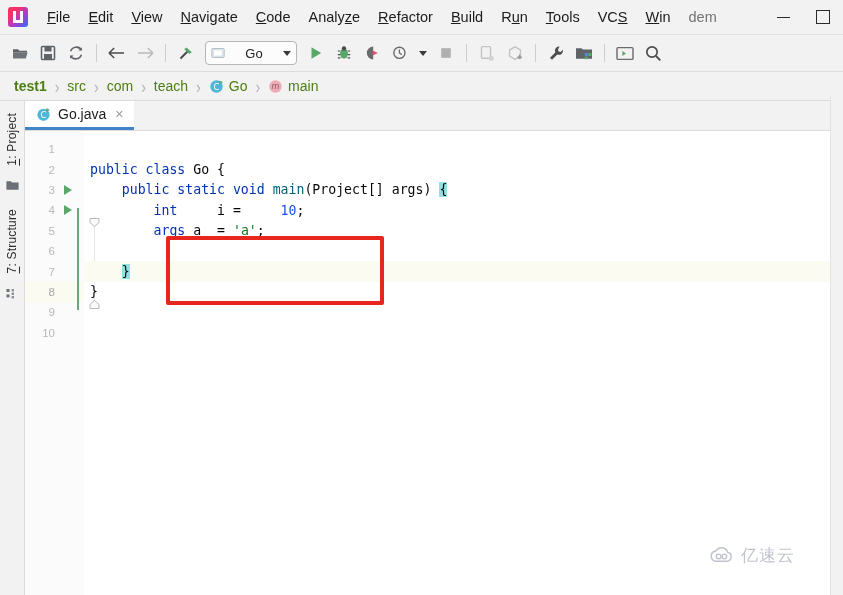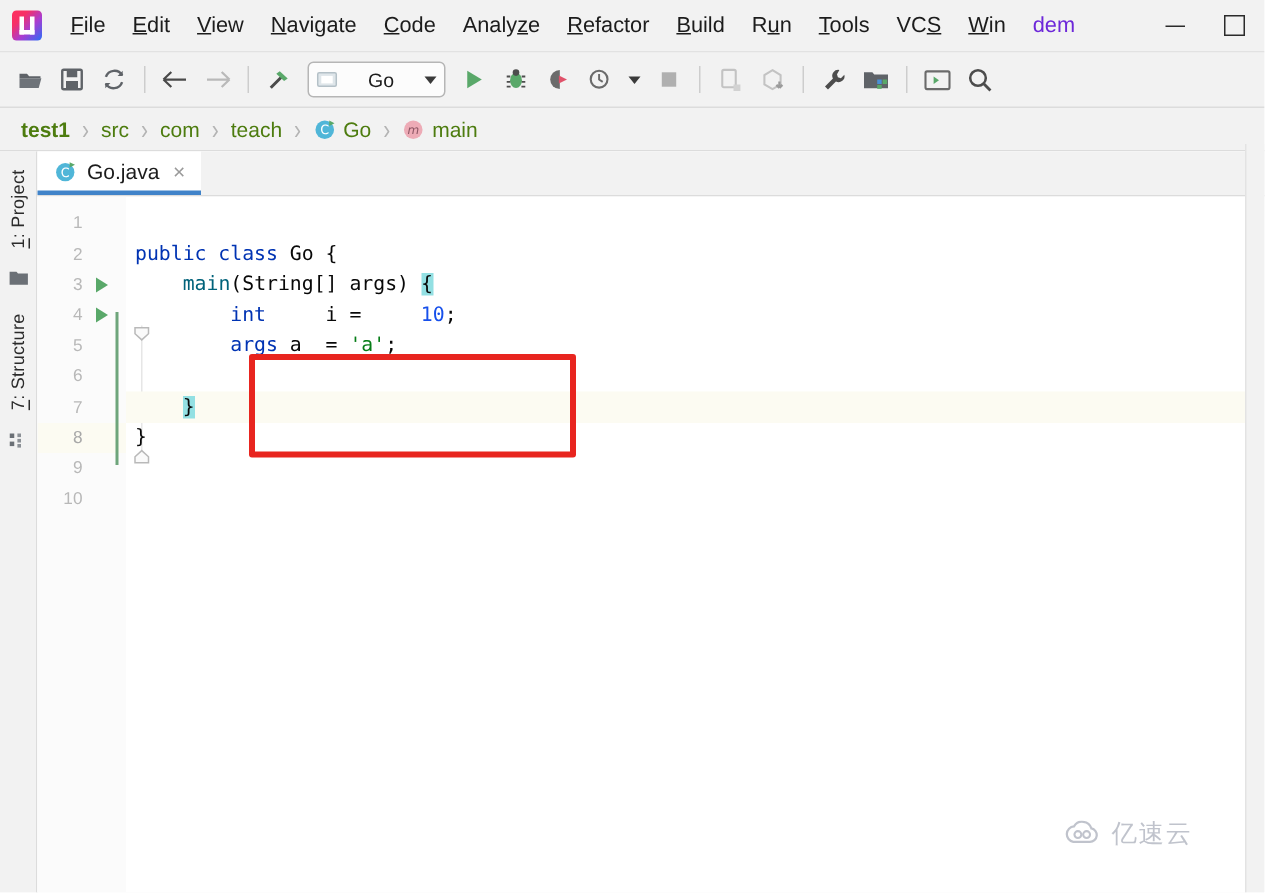--- a/index.html
+++ b/index.html
@@ -46,21 +46,21 @@
       linear-gradient(#fff,#fff) right 0 top 0 / 3px 12px no-repeat,
       linear-gradient(#fff,#fff) left 0 bottom 0 / 10px 3px no-repeat;
   }
   .menu-item {
     font-size: 14.5px; color: #1c1c1c;
     padding: 3px 9px;
     white-space: nowrap;
     cursor: default;
   }
   .menu-item .u { text-decoration: underline; }
-  .menu-item.dim { color: #6d28d9; }
+  .menu-item.dim { color: #737373; }
   .win-ctl {
     width: 40px; height: 34px;
     display: flex; align-items: center; justify-content: center;
     color: #303030;
   }
   .win-min {
     width: 13px; height: 1px; background: #2b2b2b;
   }
   .win-max {
     width: 12px; height: 12px; border: 1.4px solid #2b2b2b;
@@ -616,21 +616,21 @@
           <div class="foldmark" style="top:164px;">
             <svg width="11" height="11" viewBox="0 0 11 11">
               <path d="M1 9.5h9v-4L5.5 1.4 1 5.5z" fill="#fafafa" stroke="#b9b9b9" stroke-width="1"></path>
             </svg>
           </div>
         </div>
 
         <div class="codearea">
           <div class="cline"></div>
           <div class="cline"><span class="kw">public class </span><span class="type">Go </span><span class="pun">{</span></div>
-          <div class="cline"><span class="id">    </span><span class="meth">main</span><span class="pun">(</span><span class="type">String</span><span class="pun">[] args) </span><span class="pun brace-hl">{</span></div>
+          <div class="cline"><span class="id">    </span><span class="kw">public static void </span><span class="meth">main</span><span class="pun">(</span><span class="type">Project</span><span class="pun">[] args) </span><span class="pun brace-hl">{</span></div>
           <div class="cline"><span class="id">        </span><span class="kw">int</span><span class="id">     i</span><span class="pun"> =     </span><span class="num">10</span><span class="pun">;</span></div>
           <div class="cline"><span class="id">        </span><span class="kw">args</span><span class="id"> a</span><span class="pun">  = </span><span class="str">'a'</span><span class="pun">;</span></div>
           <div class="cline"></div>
           <div class="cline cur"><span class="id">    </span><span class="pun brace-hl">}</span></div>
           <div class="cline"><span class="pun">}</span></div>
           <div class="cline"></div>
 
           <div class="redbox" style="left:82px; top:105px; width:218px; height:69px;"></div>
         </div>
 

